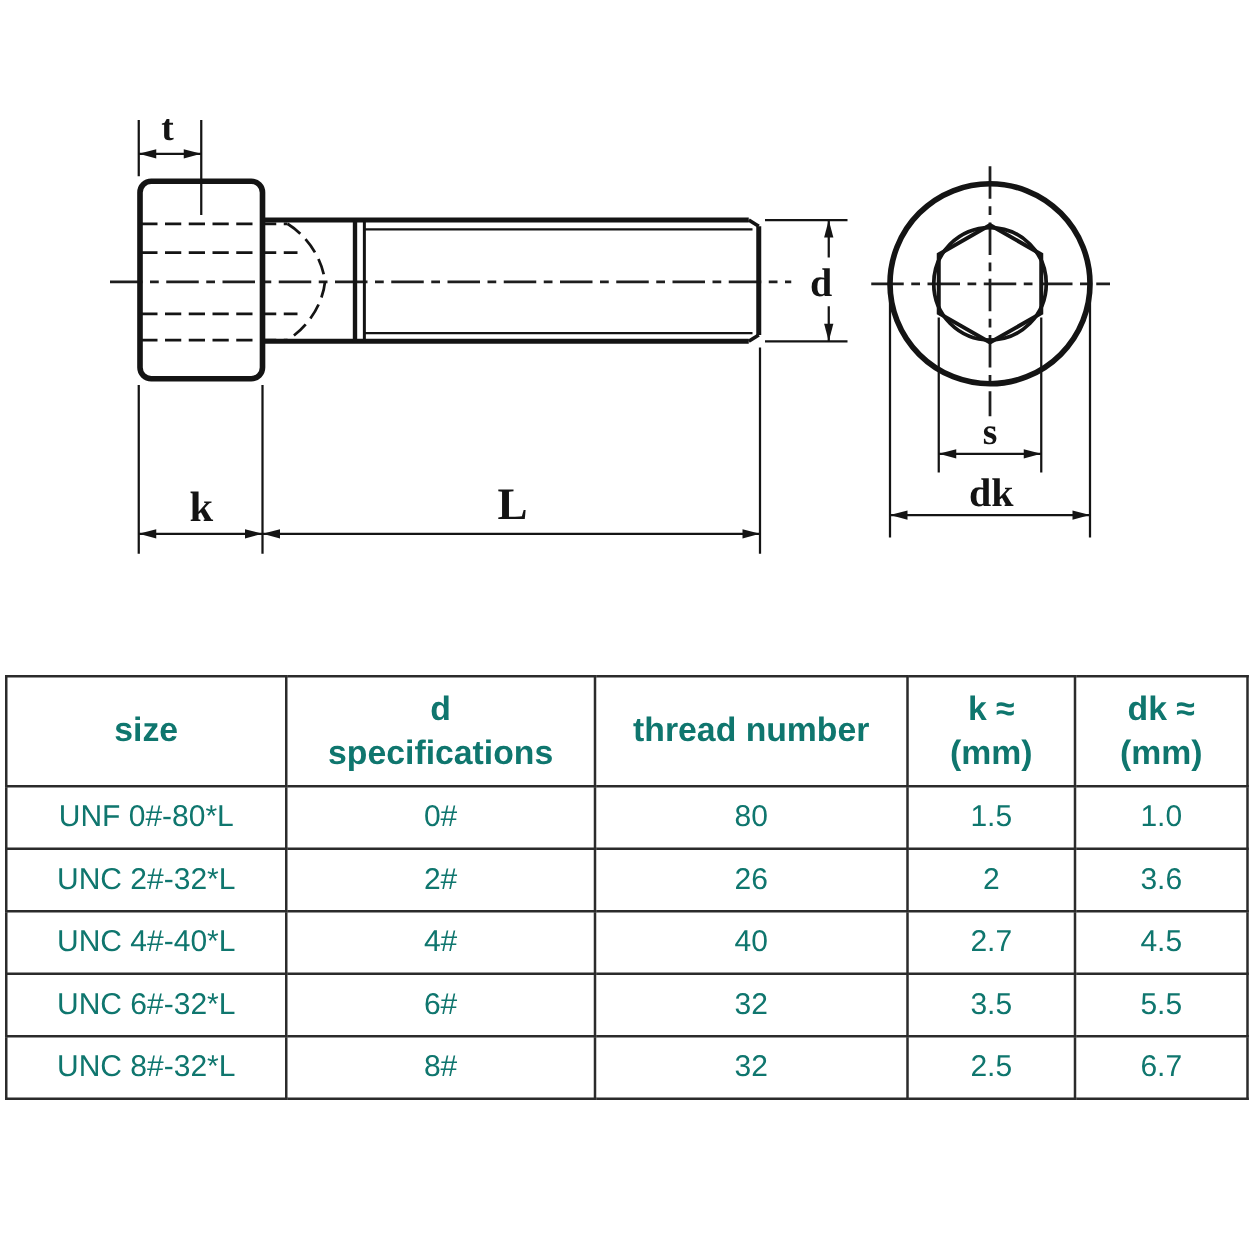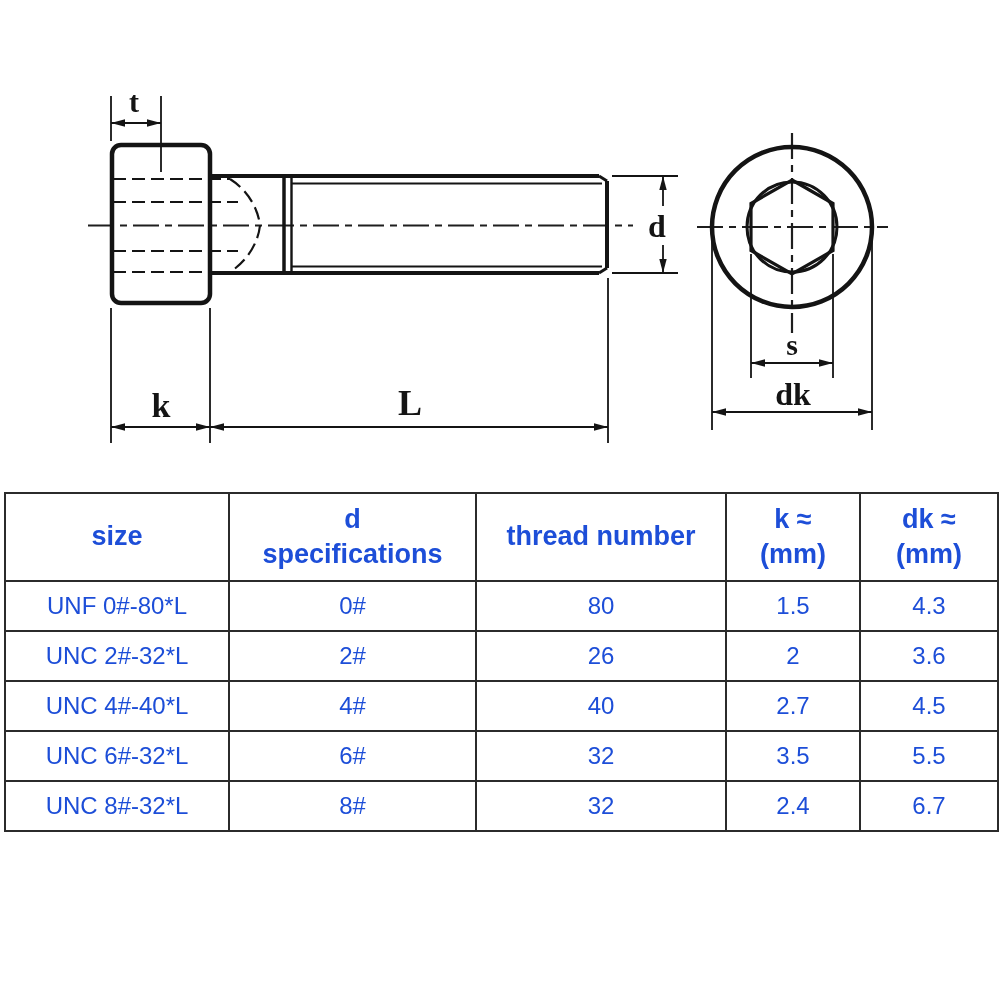--- a/index.html
+++ b/index.html
@@ -23,25 +23,25 @@
     top: 0;
   }
   .dim-label {
     font-family: "Liberation Serif", serif;
     font-weight: bold;
     fill: #141414;
   }
   #spec-table {
     position: absolute;
     left: 4px;
-    top: 492px;
+    top: 540px;
     width: 993px;
     border-collapse: collapse;
     table-layout: fixed;
-    color: #1d4ed8;
+    color: #0f766e;
   }
   #spec-table th, #spec-table td {
     border: 2px solid #2b2b2b;
     text-align: center;
     vertical-align: middle;
     padding: 0;
     overflow: hidden;
     white-space: nowrap;
   }
   #spec-table thead tr { height: 88px; }
@@ -185,21 +185,21 @@
           <div>(mm)</div>
         </th>
       </tr>
     </thead>
     <tbody>
       <tr>
         <td>UNF 0#-80*L</td>
         <td>0#</td>
         <td>80</td>
         <td>1.5</td>
-        <td>4.3</td>
+        <td>1.0</td>
       </tr>
       <tr>
         <td>UNC 2#-32*L</td>
         <td>2#</td>
         <td>26</td>
         <td>2</td>
         <td>3.6</td>
       </tr>
       <tr>
         <td>UNC 4#-40*L</td>
@@ -212,18 +212,18 @@
         <td>UNC 6#-32*L</td>
         <td>6#</td>
         <td>32</td>
         <td>3.5</td>
         <td>5.5</td>
       </tr>
       <tr>
         <td>UNC 8#-32*L</td>
         <td>8#</td>
         <td>32</td>
-        <td>2.4</td>
+        <td>2.5</td>
         <td>6.7</td>
       </tr>
     </tbody>
   </table>
 </div>
 
 </body></html>

